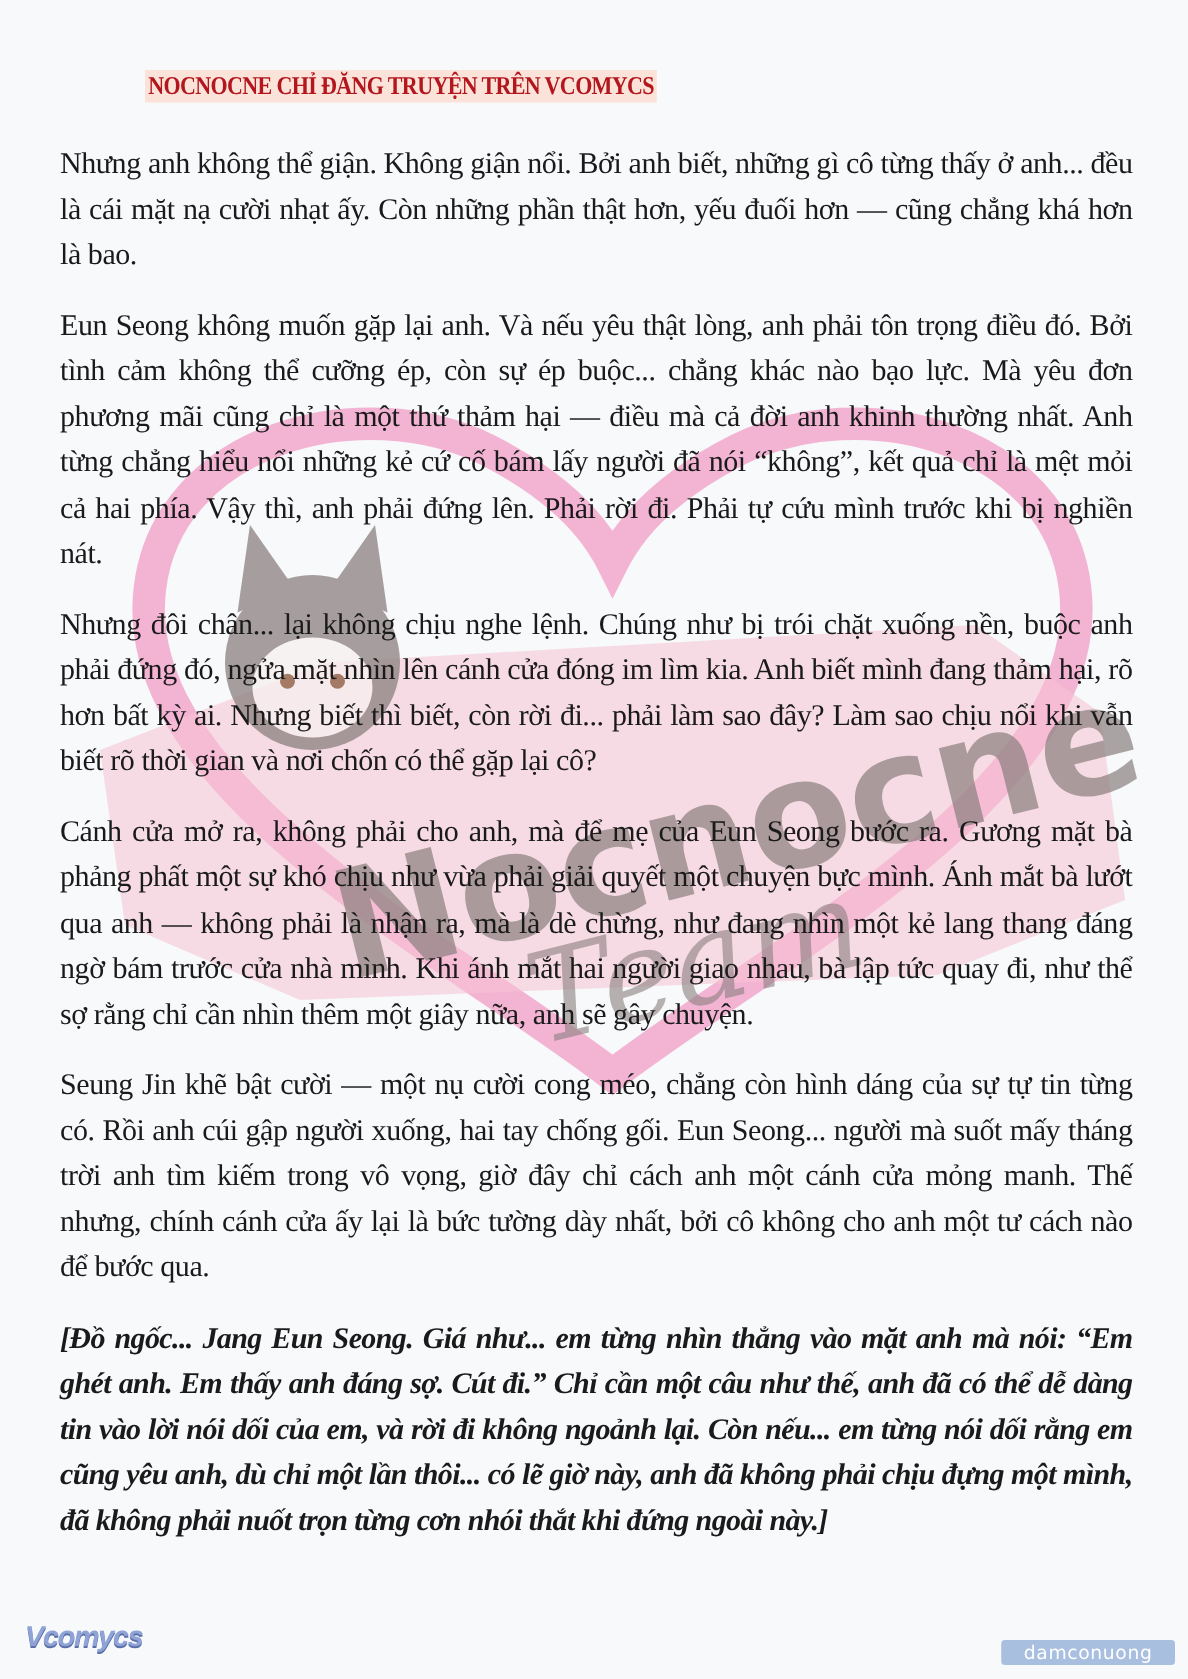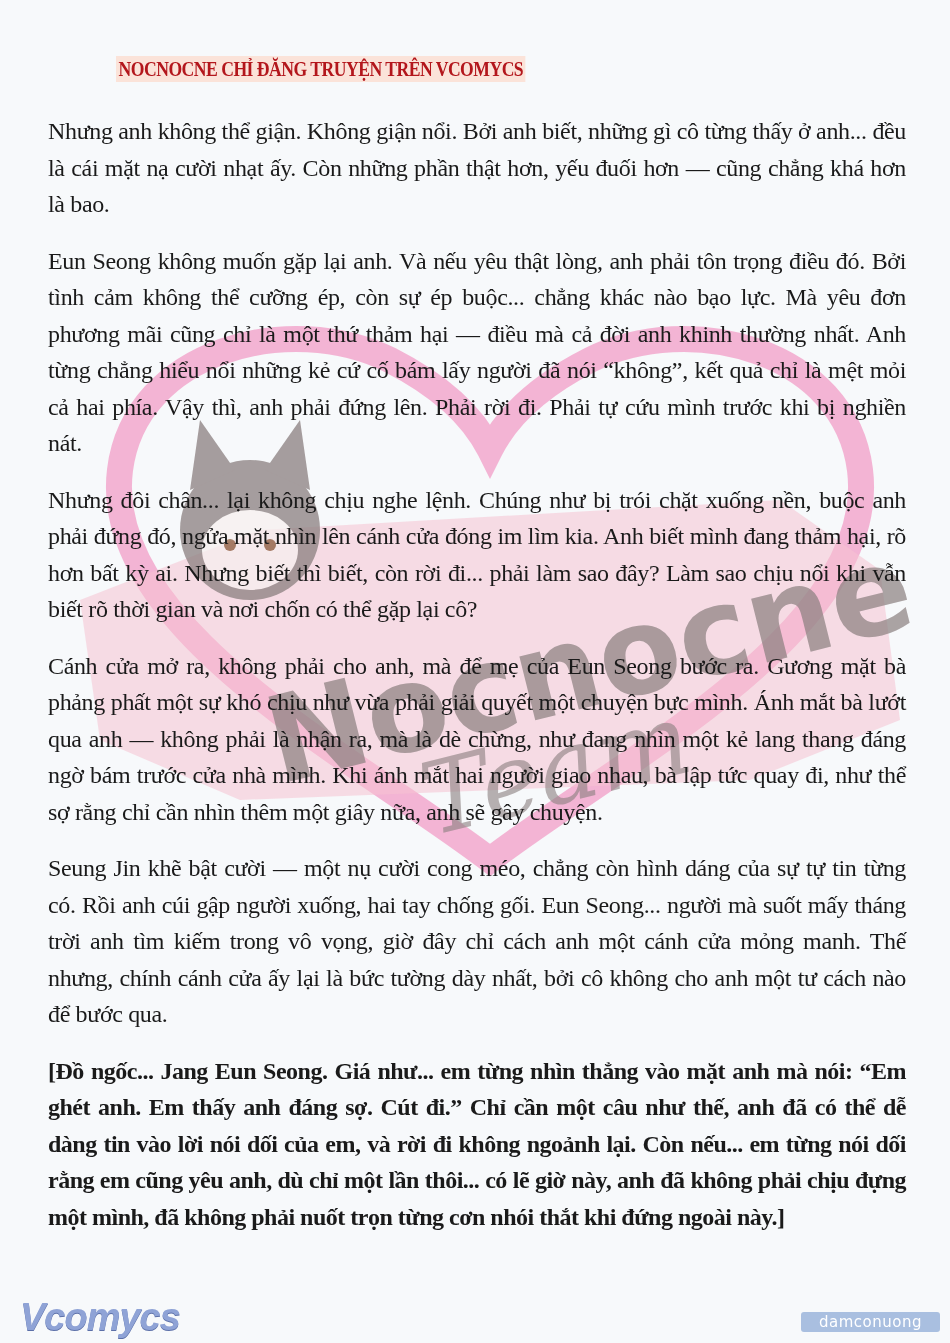--- a/index.html
+++ b/index.html
@@ -29,26 +29,26 @@
     transform-origin: left center;
   }
   .content { position: absolute; left: 48px; top: 113px; width: 858px; }
   .para {
     font-size: 24px;
     line-height: 36.5px;
     margin: 0 0 20px 0;
     text-align: justify;
     letter-spacing: -0.35px;
   }
-  .para.italic { font-weight: bold; letter-spacing: -0.5px; }
+  .para.italic { font-style: italic; font-weight: bold; letter-spacing: -0.5px; }
   .footer-logo {
     position: absolute; left: 20px; top: 1296px;
     font-family: "Liberation Sans", "DejaVu Sans", sans-serif;
     font-style: italic; font-weight: bold;
-    font-size: 38px; color: #8fa3d6;
+    font-size: 23px; color: #8fa3d6;
     letter-spacing: -1px;
     text-shadow: 0 1px 0 #5b6fa8;
   }
   .footer-credit {
     position: absolute; right: 10px; top: 1312px;
     font-family: "DejaVu Sans", sans-serif;
     font-size: 15px; color: #ffffff;
     background: #a9bfe0;
     border-radius: 3px;
     padding: 1px 18px;

